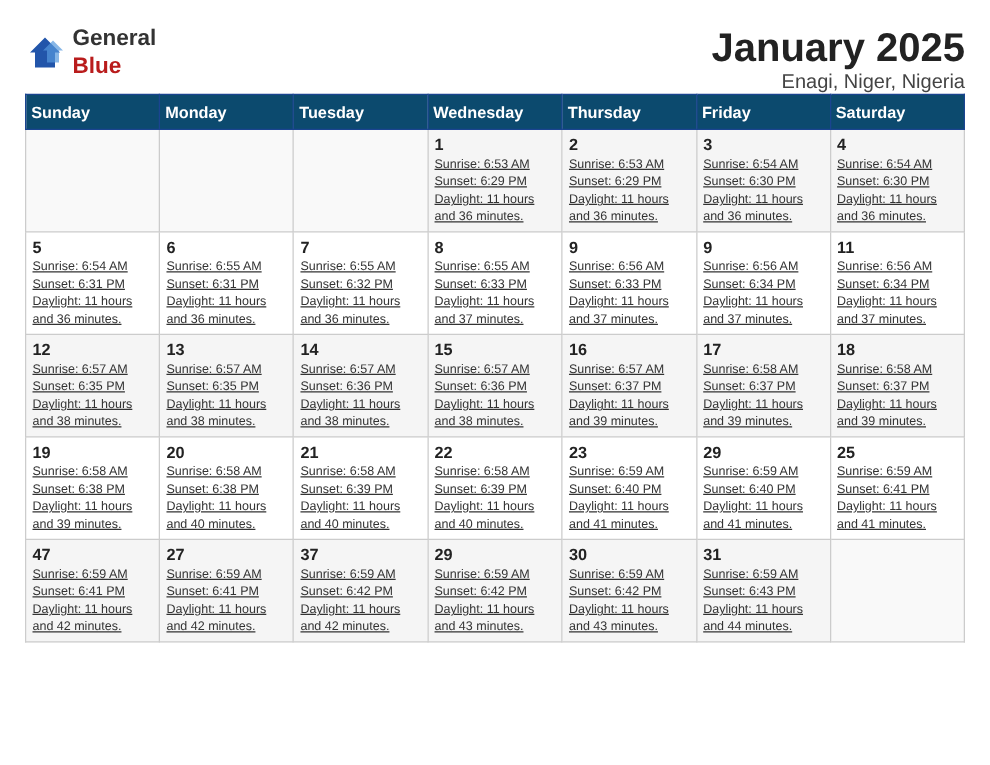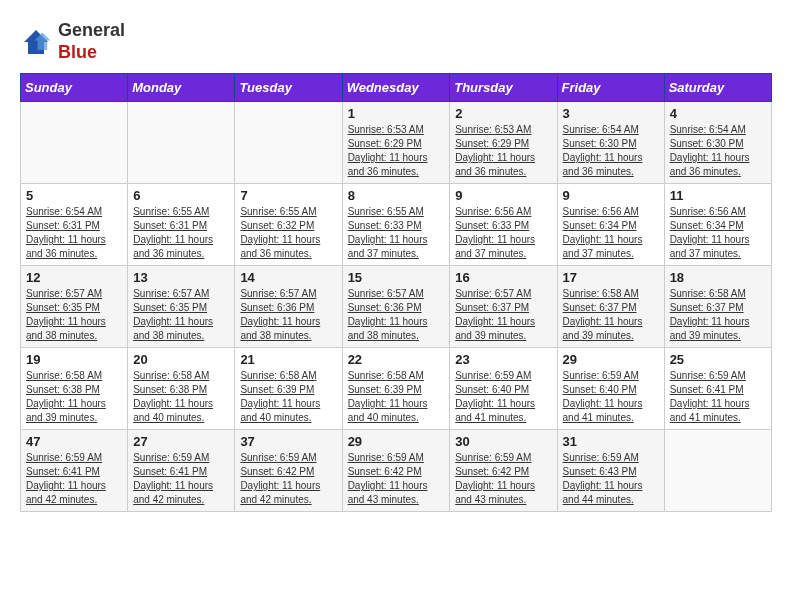--- a/index.html
+++ b/index.html
@@ -7,21 +7,21 @@
       font-family: Arial, sans-serif;
       background: #fff;
       width: 792px;
       min-height: 612px;
       padding: 20px;
     }
     .header {
       display: flex;
       justify-content: space-between;
       align-items: flex-start;
-      margin-bottom: 10px;
+      margin-bottom: 0;
     }
     .logo {
       display: flex;
       align-items: center;
       gap: 6px;
     }
     .logo-text {
       font-size: 18px;
       font-weight: bold;
       line-height: 1.2;
@@ -44,23 +44,22 @@
       font-size: 16px;
       color: #444;
       font-weight: normal;
     }
     .calendar {
       width: 100%;
       border-collapse: collapse;
       border: 1px solid #ccc;
     }
     .calendar thead tr {
-      background: #6d28d9;
+      background: #0c4a6e;
       color: #fff;
-      font-style: italic;
     }
     .calendar thead th {
       padding: 6px 4px;
       font-size: 13px;
       font-weight: bold;
       text-align: left;
       border: 1px solid #1a4490;
     }
     .calendar tbody tr {
       vertical-align: top;
@@ -104,20 +103,24 @@
   <div class="logo">
     <svg class="logo-icon" viewBox="0 0 40 40">
       <polygon points="20,5 35,20 30,20 30,35 10,35 10,20 5,20" fill="#2255aa"></polygon>
       <polygon points="28,8 38,18 34,18 34,30 22,30 22,18 18,18" fill="#5599dd" opacity="0.7"></polygon>
     </svg>
     <div class="logo-text">
       <span class="logo-general">General</span><br>
       <span class="logo-blue">Blue</span>
     </div>
   </div>
+  <div class="title-block">
+    <h1>January 2025</h1>
+    <h2>Enagi, Niger, Nigeria</h2>
+  </div>
 </div>
 
 <table class="calendar">
   <thead>
     <tr>
     <th>Sunday</th>
         <th>Monday</th>
         <th>Tuesday</th>
         <th>Wednesday</th>
         <th>Thursday</th>

